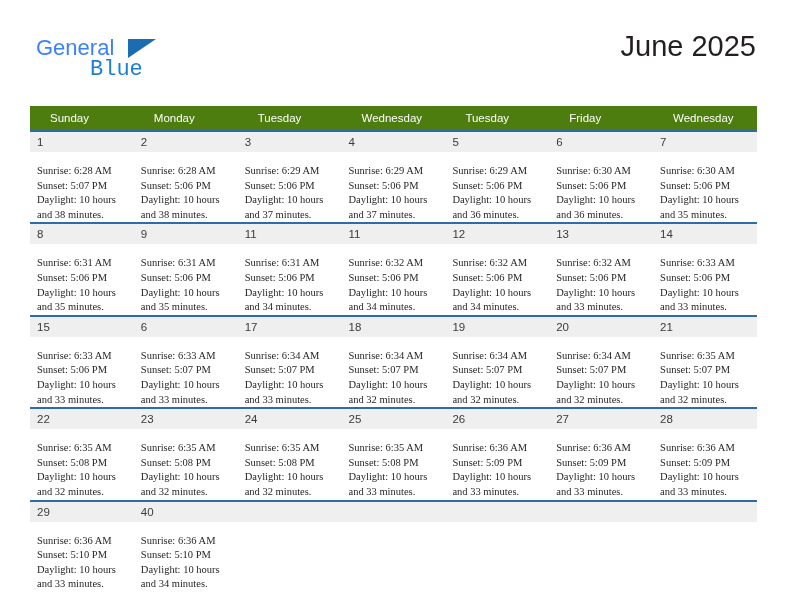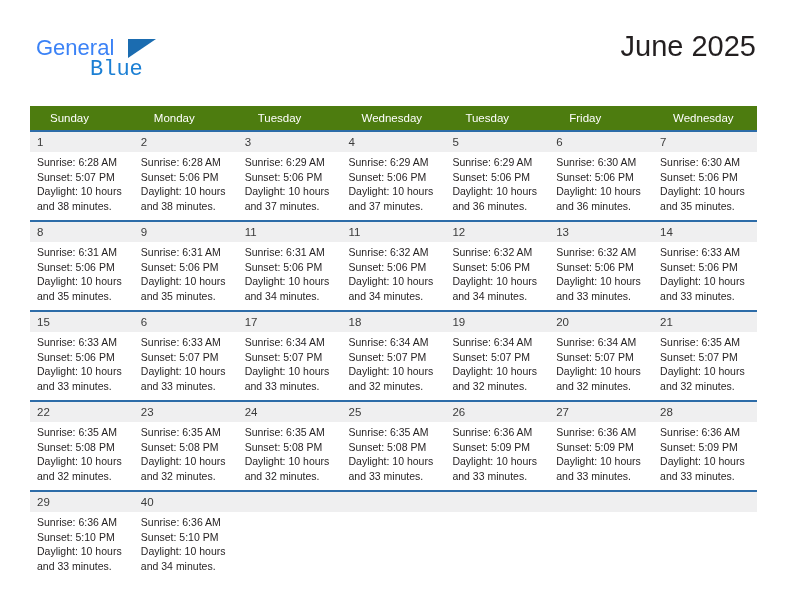--- a/index.html
+++ b/index.html
@@ -131,24 +131,25 @@
     height: 20px;
     line-height: 20px;
     padding-left: 7px;
     font-size: 11.5px;
     color: #3b3b3b;
   }
   td.empty .daynum-band {
     background: #efeff0;
   }
   .details {
-    padding: 3px 6px 0 7px;
+    padding: 12px 6px 0 7px;
     font-size: 10.5px;
     line-height: 14.6px;
     color: #231f20;
+    font-family: Liberation Serif, serif;
   }
   .details div {
     white-space: nowrap;
   }
   .details .daylight {
     white-space: normal;
   }
 </style>
 </head>
 <body>

